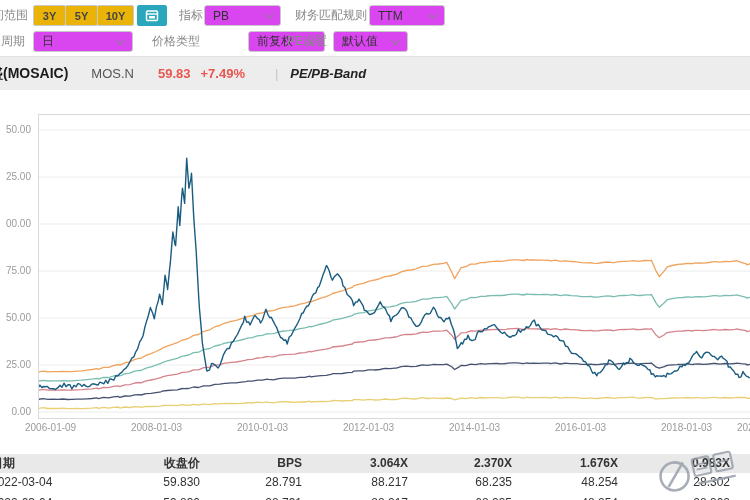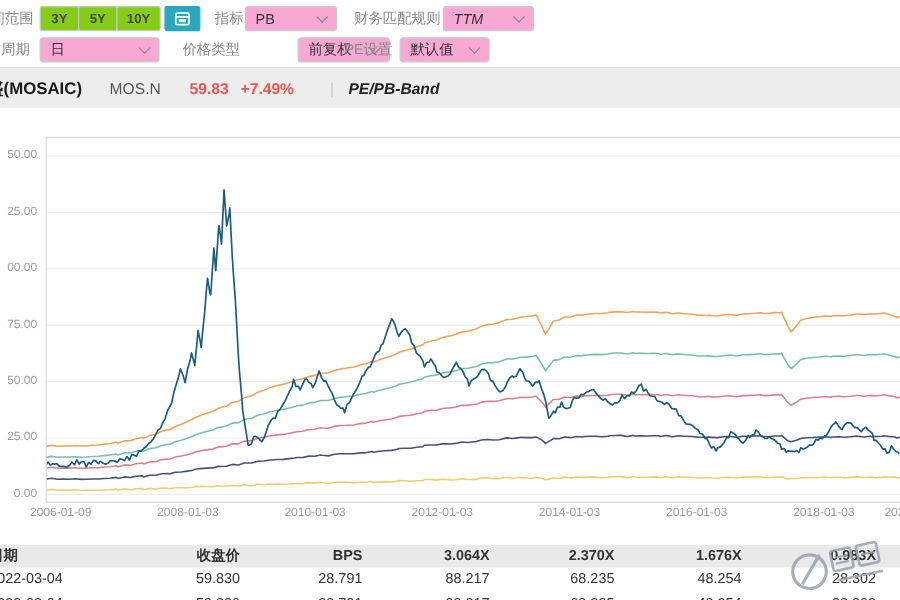--- a/index.html
+++ b/index.html
@@ -5,27 +5,27 @@
   html,body{margin:0;padding:0;}
   body{
     width:750px;height:500px;overflow:hidden;position:relative;
     background:#fff;font-family:"Liberation Sans","DejaVu Sans",sans-serif;
     -webkit-font-smoothing:antialiased;
   }
   .abs{position:absolute;}
   
   .tb-label{font-size:12px;color:#888;line-height:21px;white-space:nowrap;}
   .btn{
-    box-sizing:border-box;height:21px;background:#84cc16;border:1px solid #c9c9c9;
+    box-sizing:border-box;height:21px;background:#eab308;border:1px solid #c9c9c9;
     font-size:11px;font-weight:bold;color:#444;display:flex;align-items:center;
     justify-content:center;border-radius:2px;cursor:pointer;
   }
   .btn-teal{background:#2ba7bd;border:1px solid #2ba7bd;}
   .dd{
-    box-sizing:border-box;height:21px;background:#f9a8d4;border:1px solid #c9c9c9;
+    box-sizing:border-box;height:21px;background:#d946ef;border:1px solid #c9c9c9;
     border-radius:3px;display:flex;align-items:center;font-size:12px;color:#333;
     padding:0 8px;cursor:pointer;white-space:nowrap;
   }
   .dd .chev{
     margin-left:auto;width:6px;height:6px;border-right:1.4px solid #888;
     border-bottom:1.4px solid #888;transform:rotate(45deg) translate(-1px,-1px);
   }
   
   .title-bar{
     left:0;top:56px;width:750px;height:34px;background:#ededed;
@@ -70,21 +70,21 @@
     <line x1="1.5" y1="5" x2="12.5" y2="5" stroke="#ffffff" stroke-width="1.4"></line>
     <rect x="4" y="7" width="6" height="2.5" fill="#ffffff"></rect>
   </svg>
 </div>
 <div class="abs tb-label" style="left:179px;top:5px;">指标</div>
 <div class="abs dd" style="left:204px;top:5px;width:77px;">
   <span>PB</span>
   <span class="chev"></span>
 </div>
 <div class="abs tb-label" style="left:295px;top:5px;">财务匹配规则</div>
-<div class="abs dd" style="left:369px;top:5px;width:76px;font-style:italic;">
+<div class="abs dd" style="left:369px;top:5px;width:76px;">
   <span>TTM</span>
   <span class="chev"></span>
 </div>
 
 <div class="abs tb-label" style="left:-23px;top:31px;">时间周期</div>
 <div class="abs dd" style="left:33px;top:31px;width:100px;">
   <span>日</span>
   <span class="chev"></span>
 </div>
 <div class="abs tb-label" style="left:152px;top:31px;">价格类型</div>

